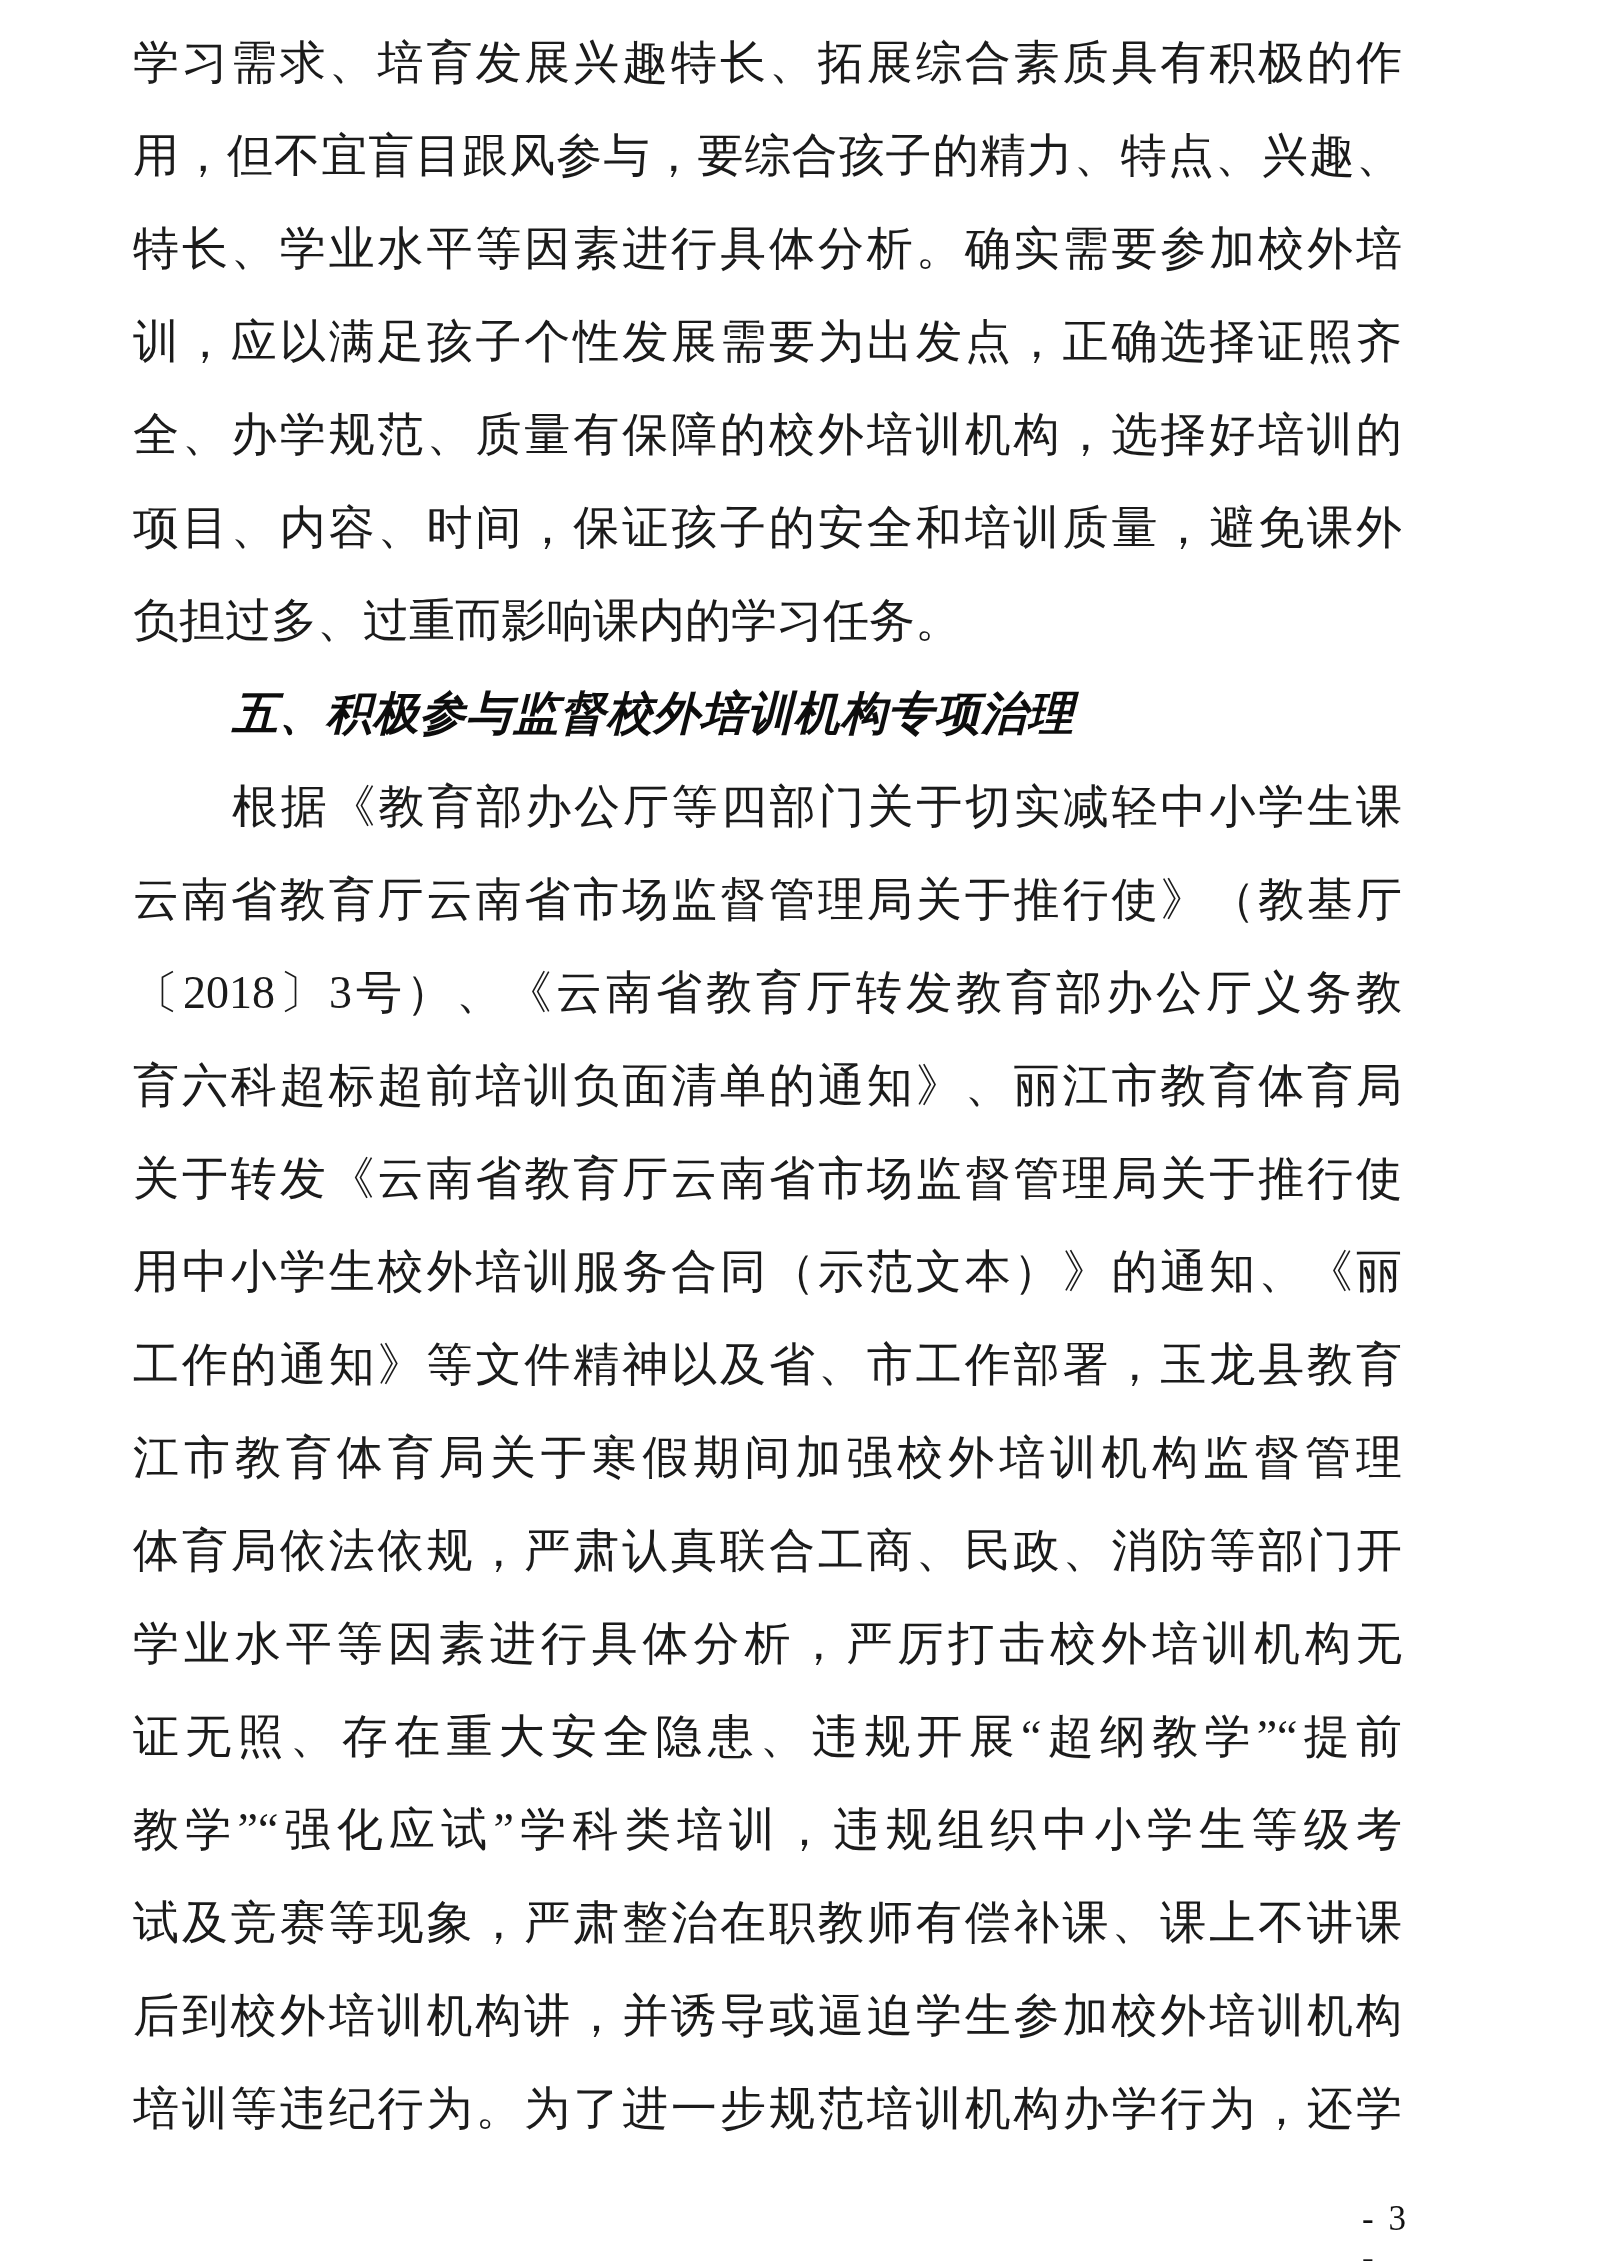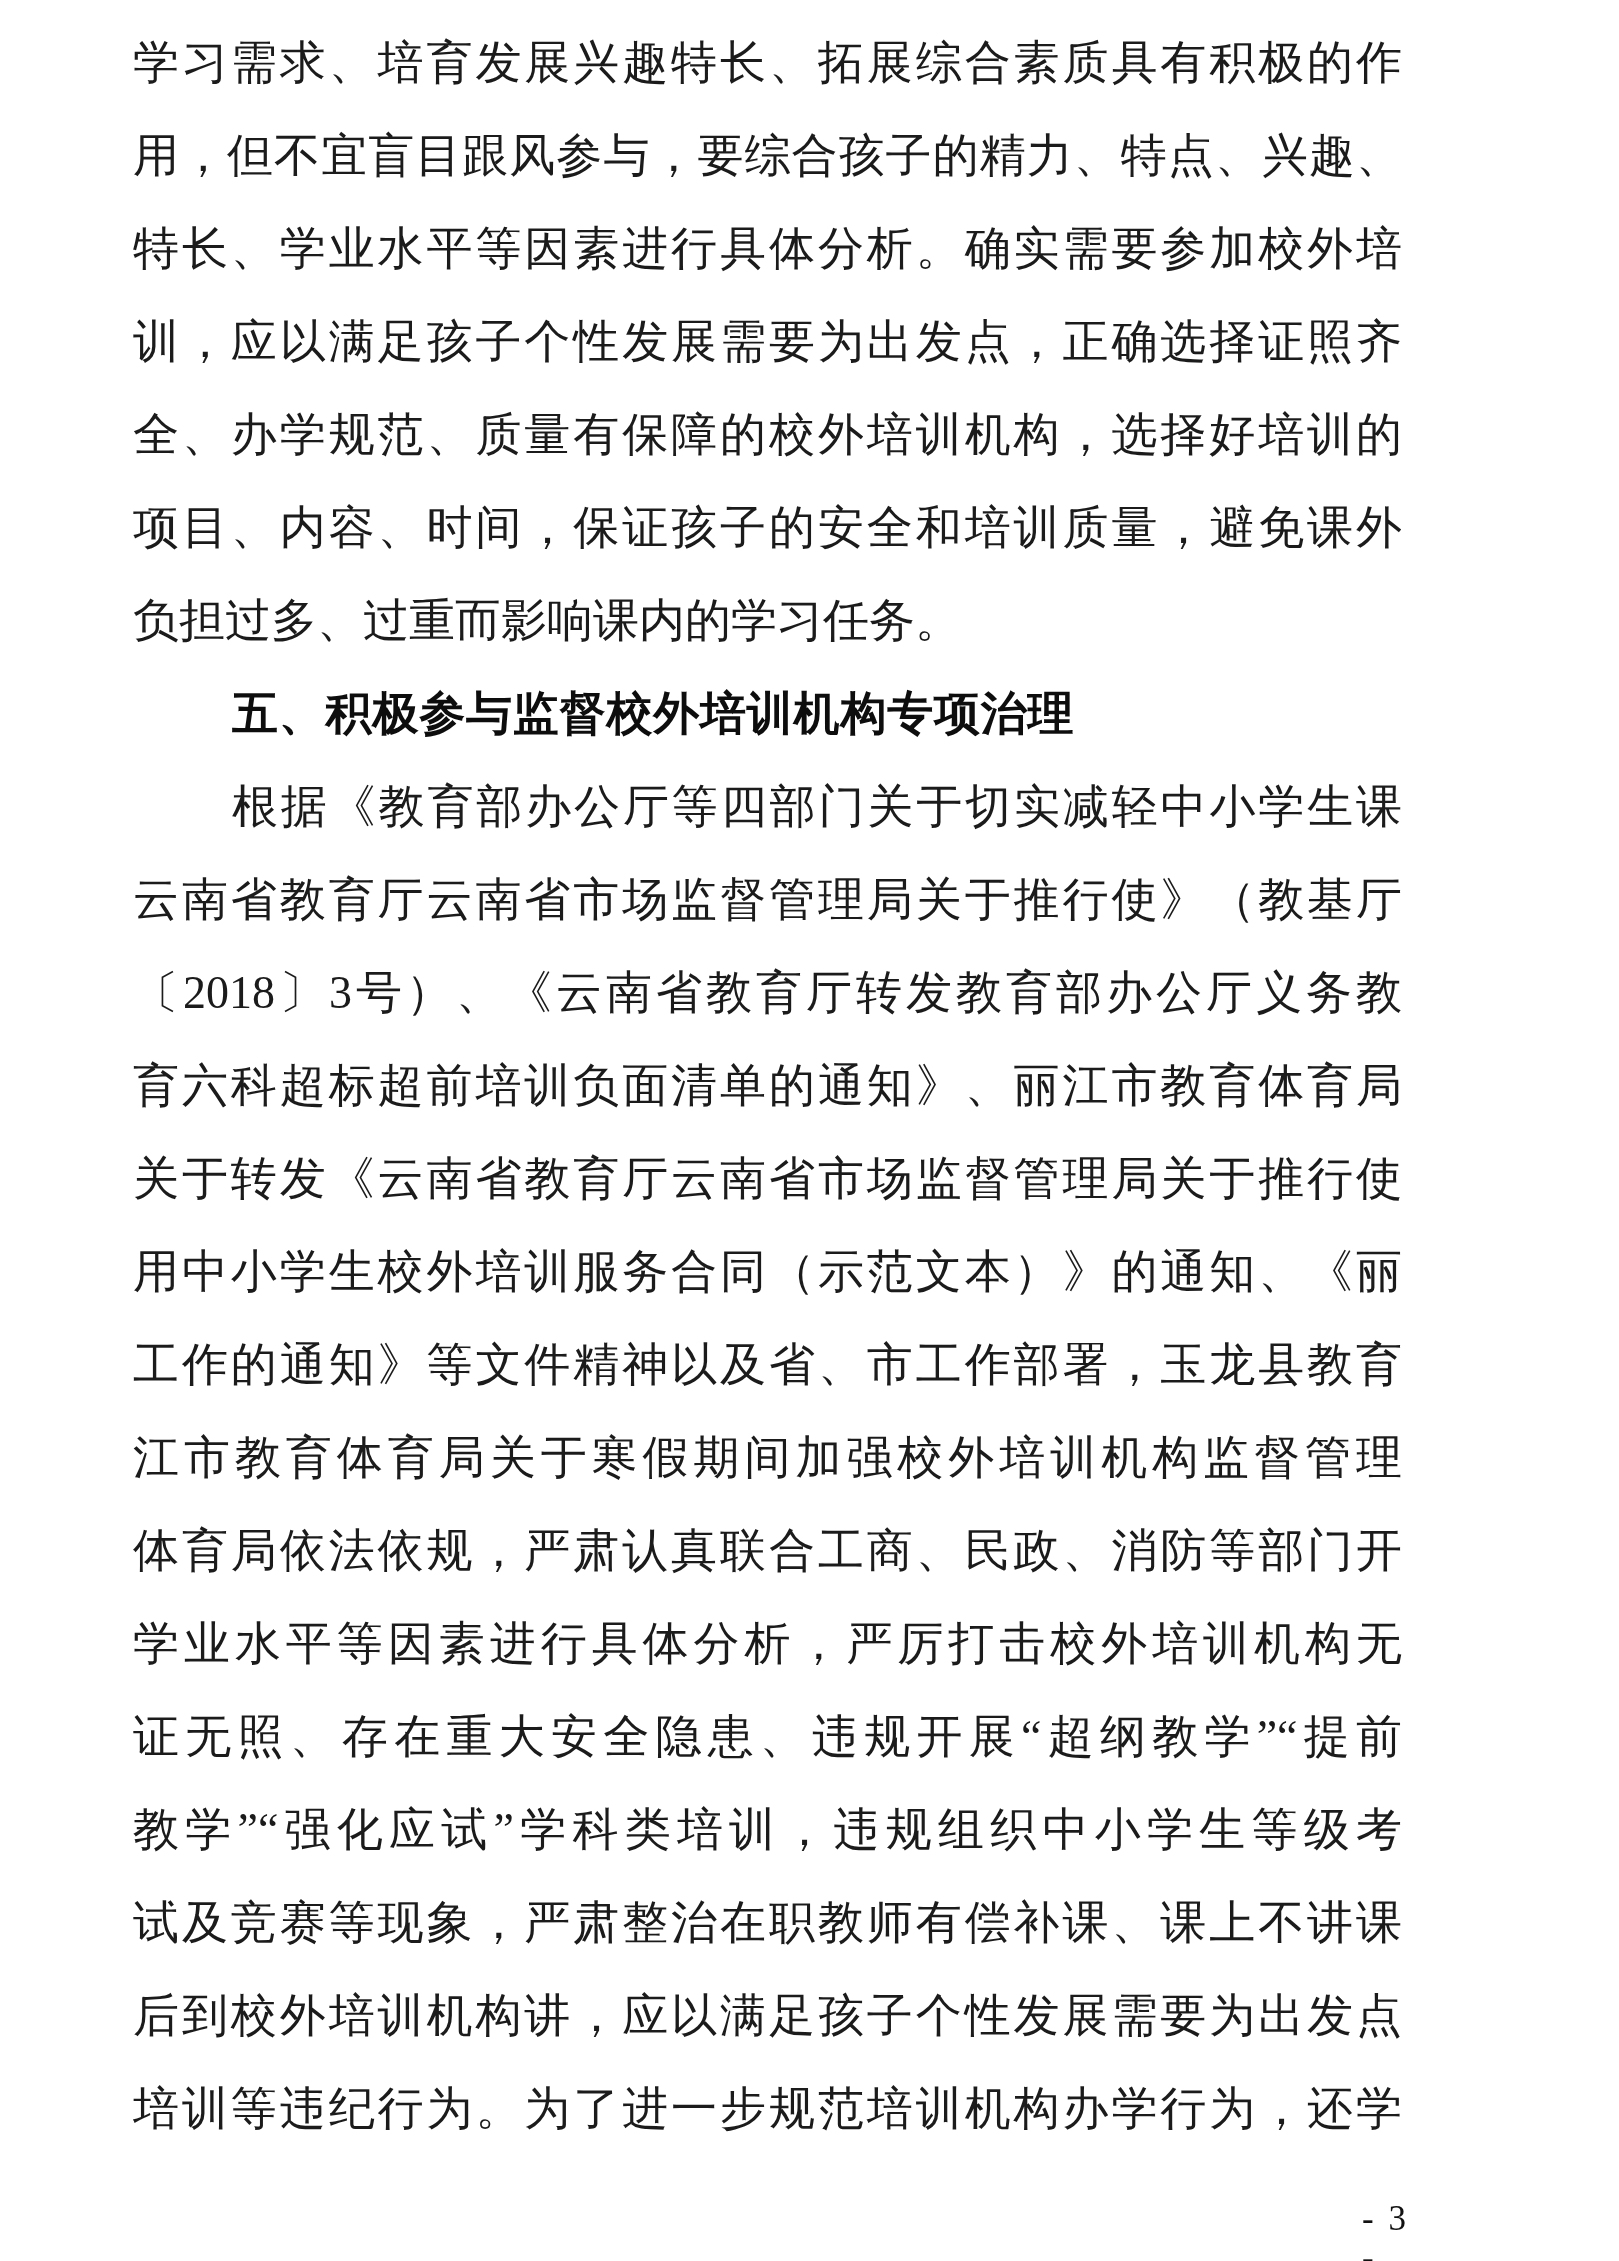--- a/index.html
+++ b/index.html
@@ -39,20 +39,21 @@
     padding-left: 99px;
   }
   .line.heading {
     font-family: "Liberation Sans", "DejaVu Sans", sans-serif;
     font-weight: bold;
     letter-spacing: 0.8px;
     padding-left: 99px;
     text-align: right;
     text-align-last: left;
     color: #0d0d0d;
+    font-style: italic;
   }
   .page-number {
     position: absolute;
     left: 1362px;
     top: 2199px;
     font-size: 35px;
     line-height: 39px;
     color: #111111;
     letter-spacing: 3.1px;
   }
@@ -76,18 +77,18 @@
     <div class="line">育六科超标超前培训负面清单的通知》、丽江市教育体育局</div>
     <div class="line">关于转发《云南省教育厅云南省市场监督管理局关于推行使</div>
     <div class="line">用中小学生校外培训服务合同（示范文本）》的通知、《丽</div>
     <div class="line">工作的通知》等文件精神以及省、市工作部署，玉龙县教育</div>
     <div class="line">江市教育体育局关于寒假期间加强校外培训机构监督管理</div>
     <div class="line">体育局依法依规，严肃认真联合工商、民政、消防等部门开</div>
     <div class="line">学业水平等因素进行具体分析，严厉打击校外培训机构无</div>
     <div class="line">证无照、存在重大安全隐患、违规开展“超纲教学”“提前</div>
     <div class="line">教学”“强化应试”学科类培训，违规组织中小学生等级考</div>
     <div class="line">试及竞赛等现象，严肃整治在职教师有偿补课、课上不讲课</div>
-    <div class="line">后到校外培训机构讲，应以满足孩子个性发展需要为出发点</div>
+    <div class="line">后到校外培训机构讲，并诱导或逼迫学生参加校外培训机构</div>
     <div class="line">培训等违纪行为。为了进一步规范培训机构办学行为，还学</div>
   </div>
   <div class="page-number">- 3 -</div>
 </div>
 
 
 </body></html>

